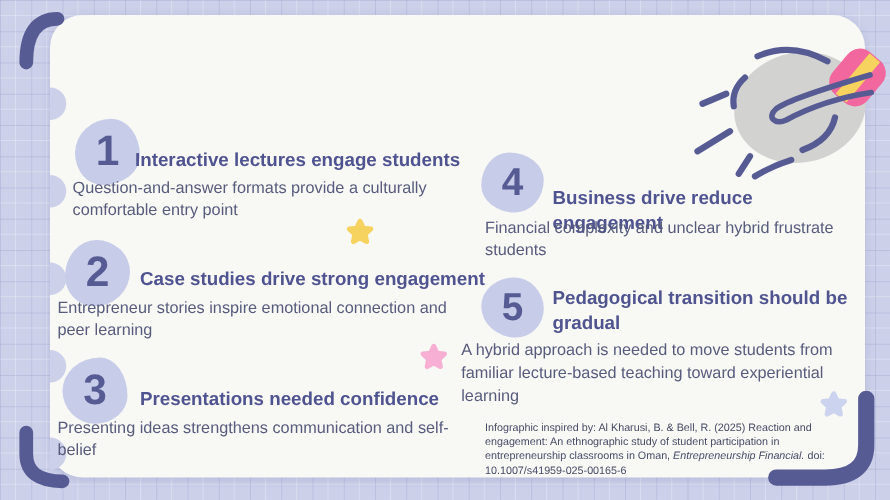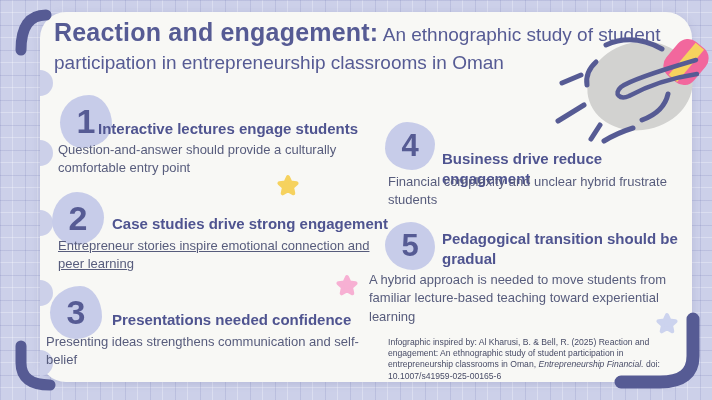--- a/index.html
+++ b/index.html
@@ -99,24 +99,20 @@
 <div class="canvas">
 
   <div class="card">
     <div class="notch" style="top:58px"></div>
     <div class="notch" style="top:128px"></div>
     <div class="notch" style="top:198px"></div>
     <div class="notch" style="top:268px"></div>
     <div class="notch" style="top:338px"></div>
   </div>
 
-  <div class="page-title">
-    <span class="t-bold">Reaction and engagement:</span>
-    <span class="t-reg">An ethnographic study of student participation in entrepreneurship classrooms in Oman</span>
-  </div>
 
   <svg class="overlay" viewBox="0 0 712 400">
     <ellipse class="bulb-glass" cx="640" cy="86" rx="53" ry="44" transform="rotate(-12 640 86)"></ellipse>
     <g transform="rotate(40 686 62)">
       <rect class="cap-pink" x="668" y="40" width="36" height="44" rx="13"></rect>
       <rect class="cap-yellow" x="681" y="41" width="11" height="42"></rect>
     </g>
     <path class="filament" d="M 696 60 C 662 70 630 80 621 87 C 613 94 620 100 629 96 C 640 90 664 79 697 74"></path>
     <g>
       <path class="doodle" d="M 606 45 Q 633 33 662 49"></path>
@@ -126,30 +122,30 @@
       <path class="doodle" d="M 562 83 L 581 75"></path>
       <path class="doodle" d="M 558 121 L 584 105"></path>
       <path class="doodle" d="M 591 139 L 600 125"></path>
     </g>
   </svg>
 
   <div class="item">
     <div class="blob blob-l" style="left:60px; top:95px;">
       <span>1</span>
     </div>
-    <div class="item-heading" style="left:98px; top:119px; width:280px;">Interactive lectures engage students</div>
-    <div class="item-body" style="left:58px; top:141px; width:315px;">Question-and-answer should provide a culturally comfortable entry point</div>
+    <div class="item-heading" style="left:108px; top:119px; width:280px;">Interactive lectures engage students</div>
+    <div class="item-body" style="left:58px; top:141px; width:315px;">Question-and-answer formats provide a culturally comfortable entry point</div>
   </div>
 
   <div class="item">
     <div class="blob blob-l" style="left:52px; top:192px; border-radius:48% 52% 55% 45% / 55% 48% 52% 45%;">
       <span>2</span>
     </div>
     <div class="item-heading" style="left:112px; top:214px; width:300px;">Case studies drive strong engagement</div>
-    <div class="item-body" style="left:58px; top:237px; width:330px;text-decoration:underline;">Entrepreneur stories inspire emotional connection and peer learning</div>
+    <div class="item-body" style="left:46px; top:237px; width:330px;">Entrepreneur stories inspire emotional connection and peer learning</div>
   </div>
 
   <div class="item">
     <div class="blob blob-l" style="left:50px; top:286px; border-radius:58% 42% 50% 50% / 50% 58% 42% 50%;">
       <span>3</span>
     </div>
     <div class="item-heading" style="left:112px; top:310px; width:260px;">Presentations needed confidence</div>
     <div class="item-body" style="left:46px; top:333px; width:330px;">Presenting ideas strengthens communication and self-belief</div>
   </div>
 

